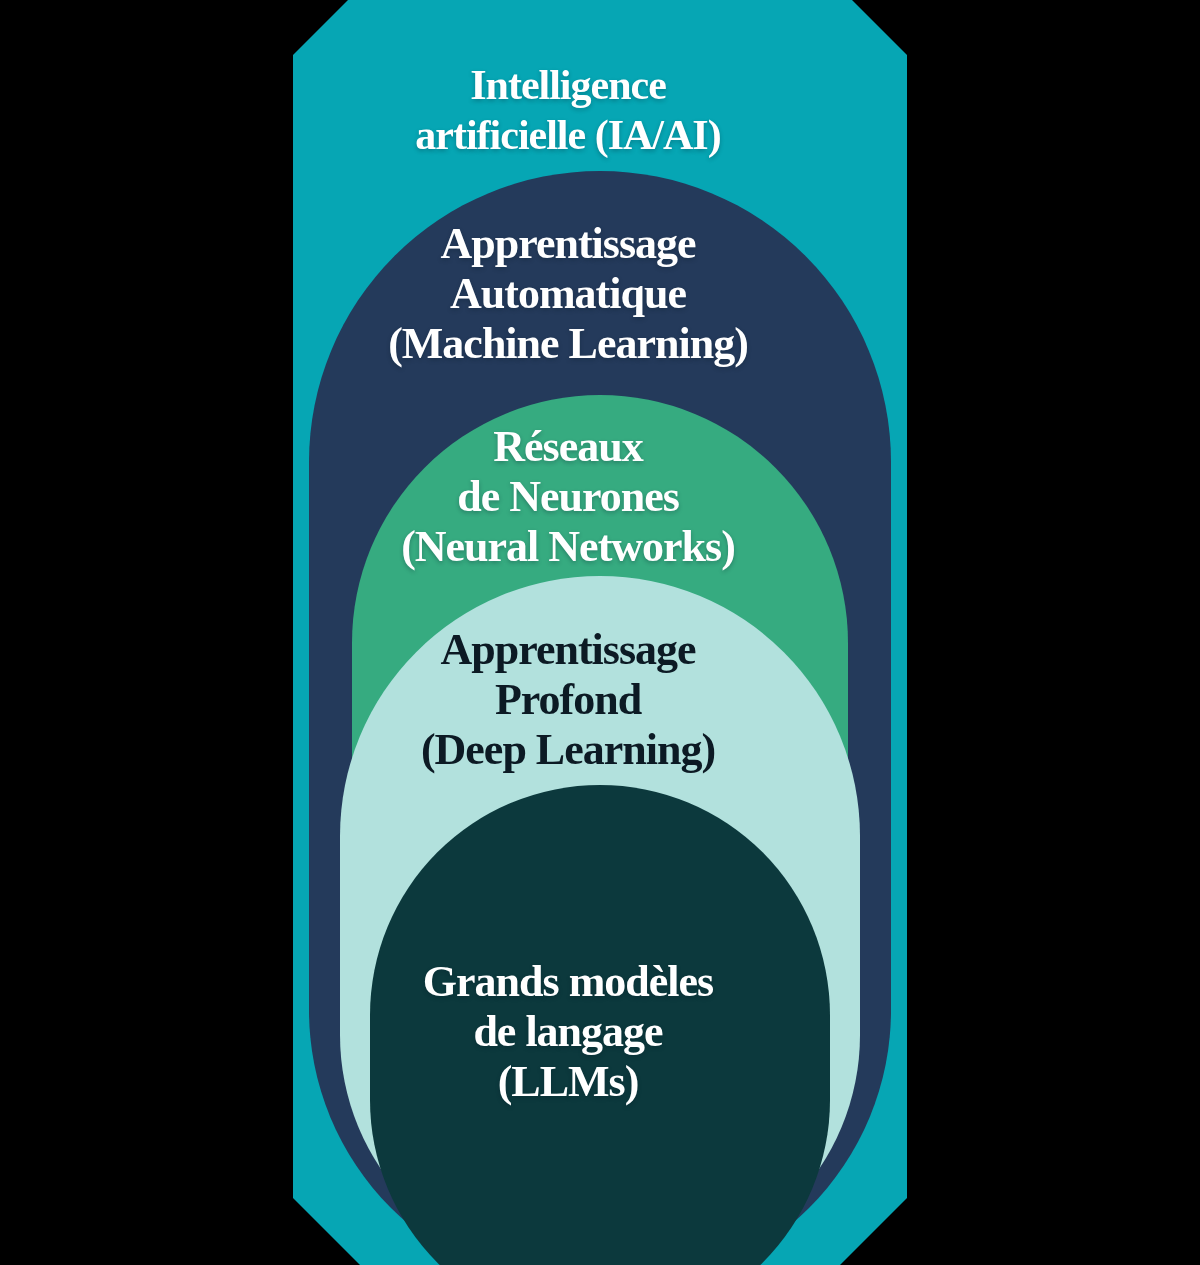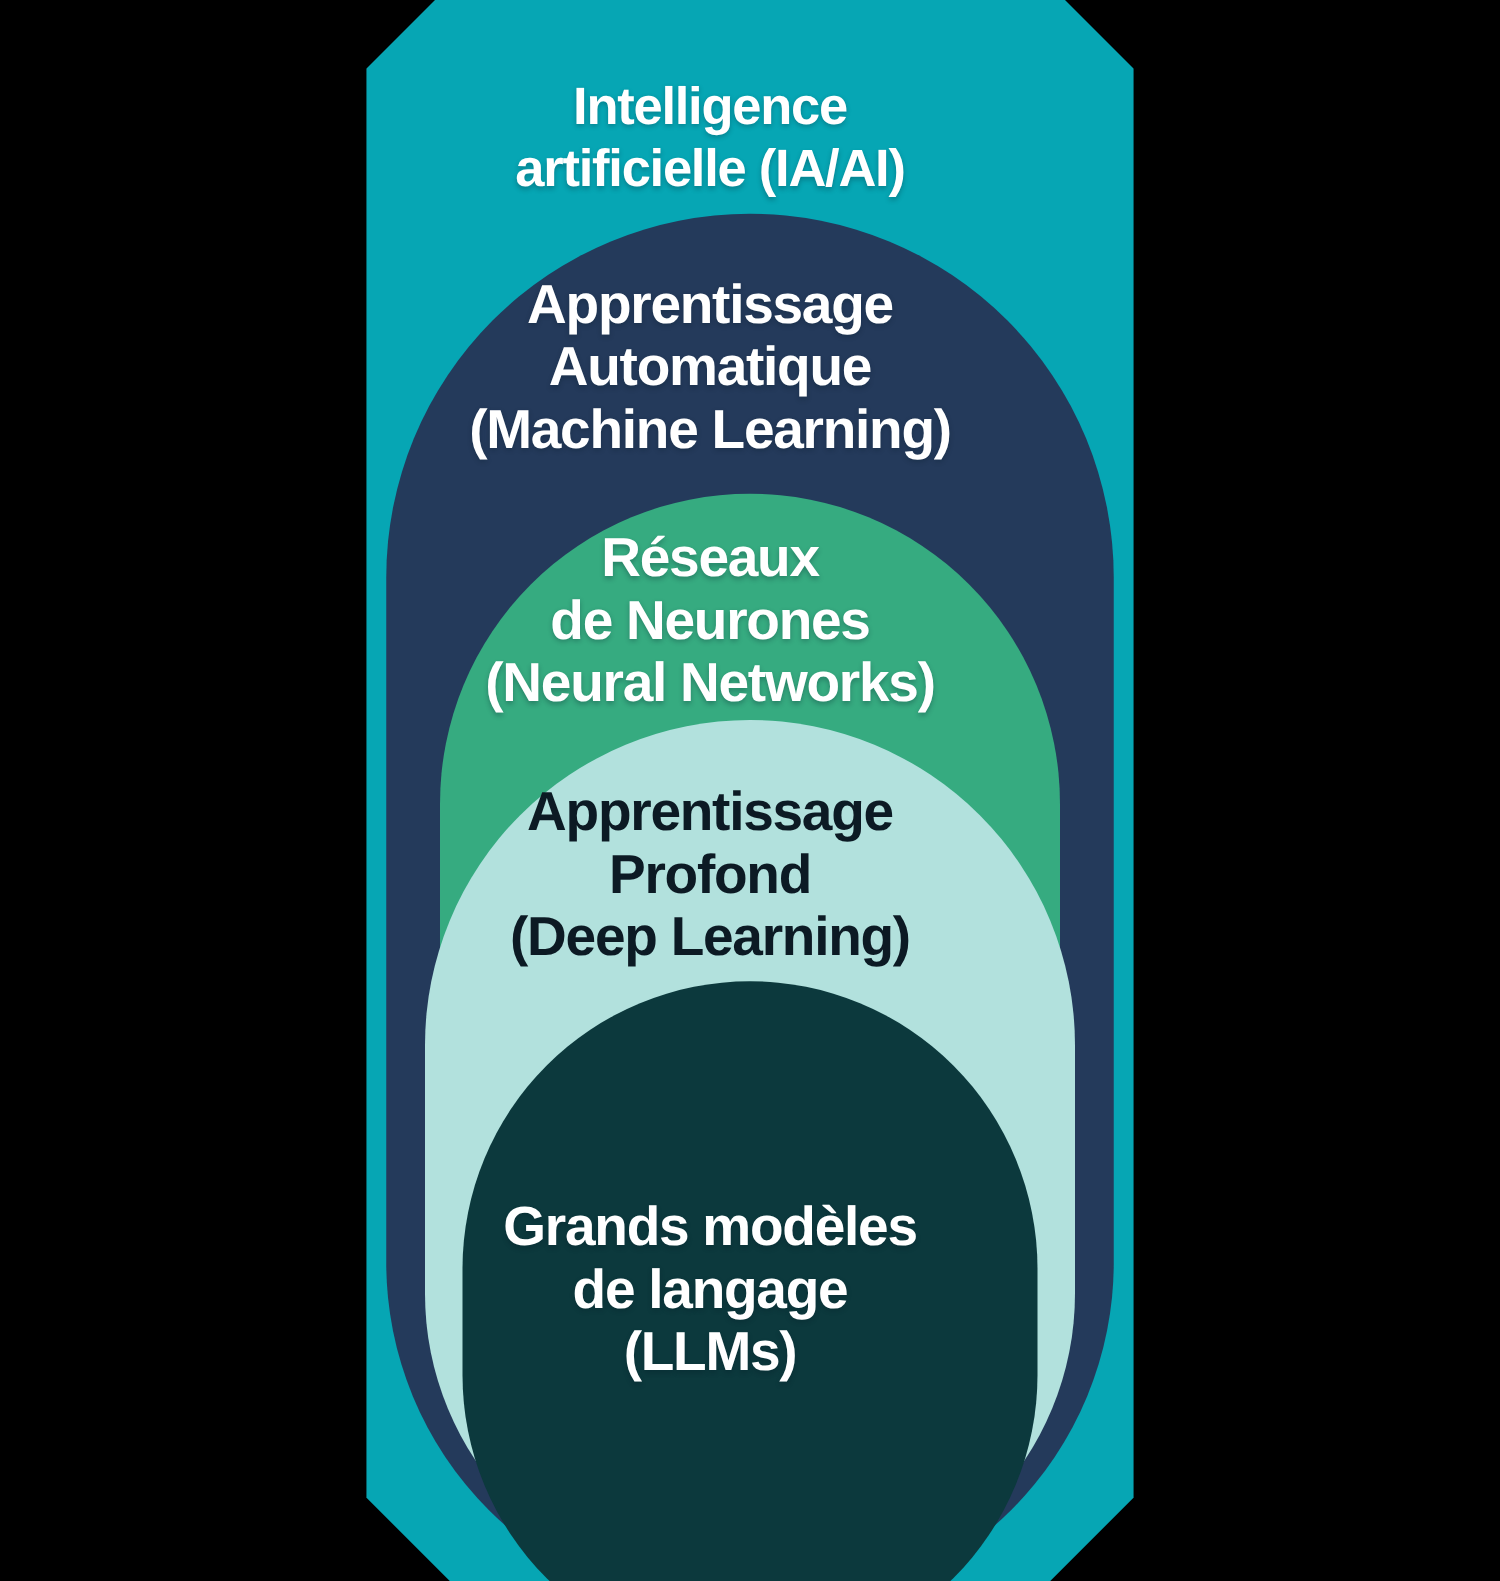--- a/index.html
+++ b/index.html
@@ -5,21 +5,21 @@
   html, body {
     margin: 0;
     padding: 0;
     background: #000000;
   }
   .canvas {
     position: relative;
     width: 1136px;
     height: 1265px;
     overflow: hidden;
-    font-family: Liberation Sans, sans-serif;
+    font-family: Liberation Serif, serif;
   }
   
   .octagon {
     position: absolute;
     inset: 0;
     clip-path: polygon(348px 0px, 852px 0px, 907px 55px, 907px 1198px,
                        840px 1265px, 360px 1265px, 293px 1198px, 293px 55px);
     overflow: hidden;
   }
   

